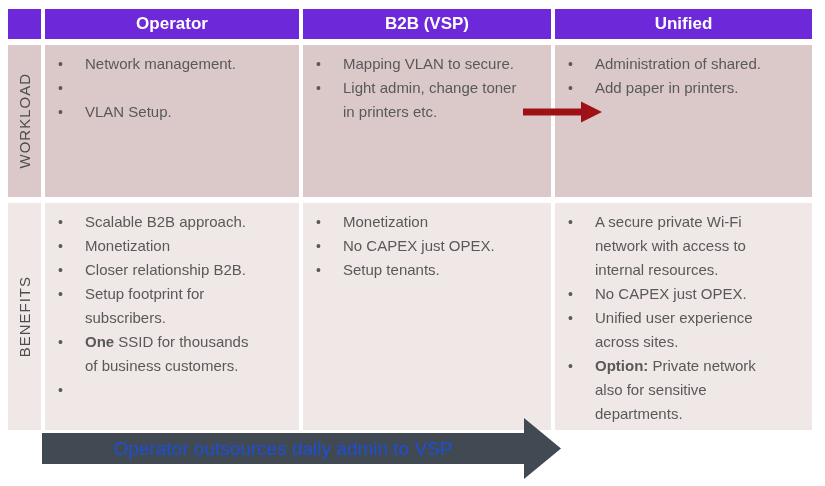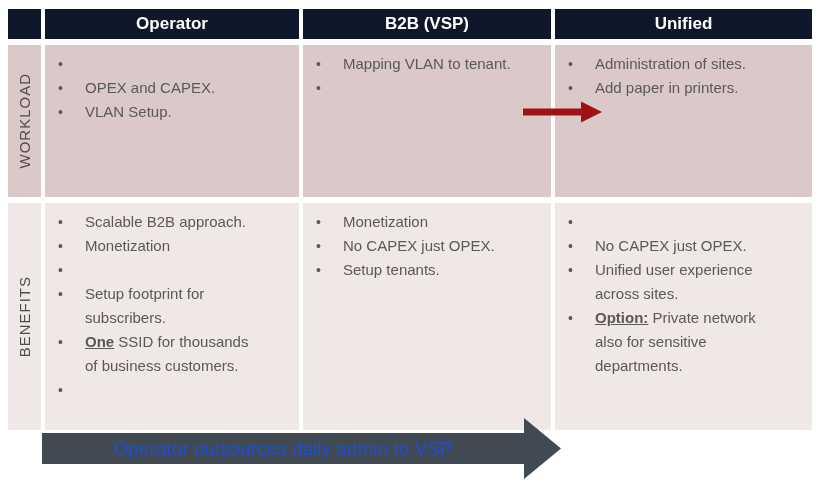--- a/index.html
+++ b/index.html
@@ -8,39 +8,39 @@
     font-family:"Liberation Sans",sans-serif;overflow:hidden;
   }
   .tbl{
     position:absolute;left:8px;top:9px;
     display:grid;
     grid-template-columns:33px 254px 248px 257px;
     grid-template-rows:30px 152px 227px;
     column-gap:4px;row-gap:6px;
   }
   .hc{
-    background:#0f172a;color:#ffffff;font-weight:bold;font-size:17px;
+    background:#6d28d9;color:#ffffff;font-weight:bold;font-size:17px;
     display:flex;align-items:center;justify-content:center;
   }
   .wl{background:#DBC9CA;}
   .bn{background:#F0E7E7;}
   .lblc{display:flex;align-items:center;justify-content:center;}
   .vlabel{
     writing-mode:vertical-rl;transform:rotate(180deg);
     font-size:15px;letter-spacing:1px;color:#4C4C4C;white-space:nowrap;
   }
   .cell{
     padding:7px 0 0 13px;color:#595959;font-size:15px;line-height:24px;
   }
   .c-op{padding-right:39px;}
   .c-b2b{padding-right:33px;}
   .c-tn{padding-right:42px;}
   .li{display:grid;grid-template-columns:27px 1fr;}
   .dot{font-size:14px;}
-  .tx b{font-weight:bold;text-decoration:underline;}
+  .tx b{font-weight:bold;}
   .red-arrow{position:absolute;left:523px;top:100px;width:80px;height:24px;}
   .barrow{position:absolute;left:42px;top:417px;width:520px;height:63px;}
   .barrow-label{
     position:absolute;left:0;top:16px;width:482px;height:31px;line-height:31px;
     text-align:center;color:#1d4ed8;font-size:19px;
   }
 </style>
 </head>
 <body>
 
@@ -50,43 +50,44 @@
   <div class="hc">Operator</div>
   <div class="hc">B2B (VSP)</div>
   <div class="hc">Unified</div>
 
   <div class="wl lblc">
     <span class="vlabel">WORKLOAD</span>
   </div>
   <div class="wl cell c-op">
     <div class="li">
         <span class="dot">•</span>
+        <span class="tx"><b></b><span>Network management.</span></span>
       </div>
     <div class="li">
         <span class="dot">•</span>
-        <span class="tx"><b></b><span>OPEX and CAPEX.</span></span>
       </div>
     <div class="li">
         <span class="dot">•</span>
         <span class="tx"><b></b><span>VLAN Setup.</span></span>
       </div>
   </div>
   <div class="wl cell c-b2b">
     <div class="li">
         <span class="dot">•</span>
-        <span class="tx"><b></b><span>Mapping VLAN to tenant.</span></span>
+        <span class="tx"><b></b><span>Mapping VLAN to secure.</span></span>
       </div>
     <div class="li">
         <span class="dot">•</span>
+        <span class="tx"><b></b><span>Light admin, change toner in printers etc.</span></span>
       </div>
   </div>
   <div class="wl cell c-tn">
     <div class="li">
         <span class="dot">•</span>
-        <span class="tx"><b></b><span>Administration of sites.</span></span>
+        <span class="tx"><b></b><span>Administration of shared.</span></span>
       </div>
     <div class="li">
         <span class="dot">•</span>
         <span class="tx"><b></b><span>Add paper in printers.</span></span>
       </div>
   </div>
 
   <div class="bn lblc">
     <span class="vlabel">BENEFITS</span>
   </div>
@@ -94,20 +95,21 @@
     <div class="li">
         <span class="dot">•</span>
         <span class="tx"><b></b><span>Scalable B2B approach.</span></span>
       </div>
     <div class="li">
         <span class="dot">•</span>
         <span class="tx"><b></b><span>Monetization</span></span>
       </div>
     <div class="li">
         <span class="dot">•</span>
+        <span class="tx"><b></b><span>Closer relationship B2B.</span></span>
       </div>
     <div class="li">
         <span class="dot">•</span>
         <span class="tx"><b></b><span>Setup footprint for subscribers.</span></span>
       </div>
     <div class="li">
         <span class="dot">•</span>
         <span class="tx"><b>One</b><span> SSID for thousands of business customers.</span></span>
       </div>
     <div class="li">
@@ -124,20 +126,21 @@
         <span class="tx"><b></b><span>No CAPEX just OPEX.</span></span>
       </div>
     <div class="li">
         <span class="dot">•</span>
         <span class="tx"><b></b><span>Setup tenants.</span></span>
       </div>
   </div>
   <div class="bn cell c-tn">
     <div class="li">
         <span class="dot">•</span>
+        <span class="tx"><b></b><span>A secure private Wi-Fi network with access to internal resources.</span></span>
       </div>
     <div class="li">
         <span class="dot">•</span>
         <span class="tx"><b></b><span>No CAPEX just OPEX.</span></span>
       </div>
     <div class="li">
         <span class="dot">•</span>
         <span class="tx"><b></b><span>Unified user experience across sites.</span></span>
       </div>
     <div class="li">

